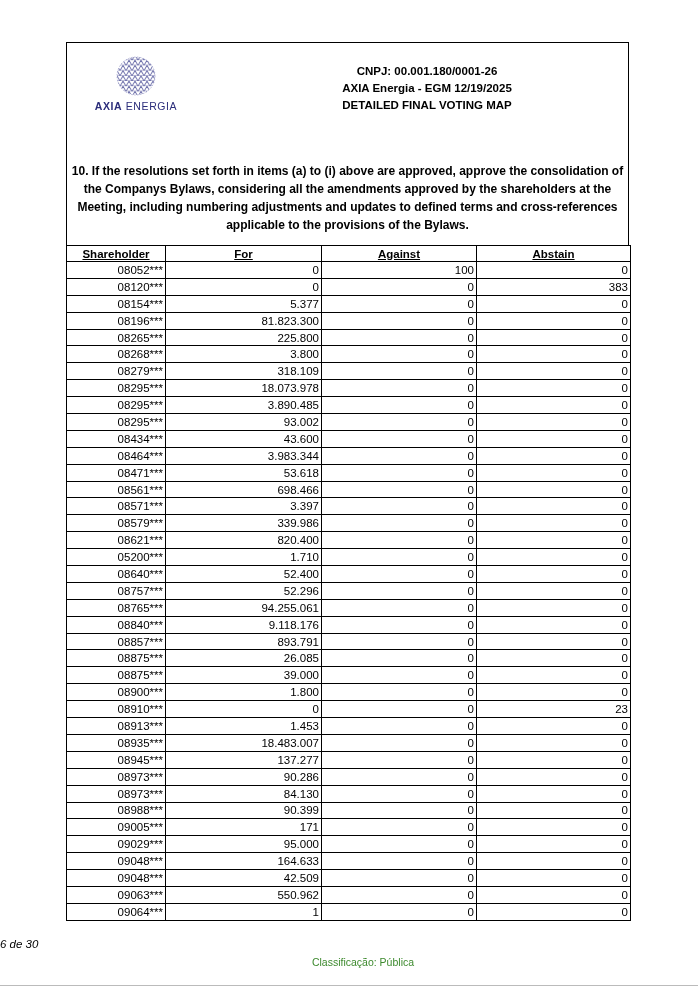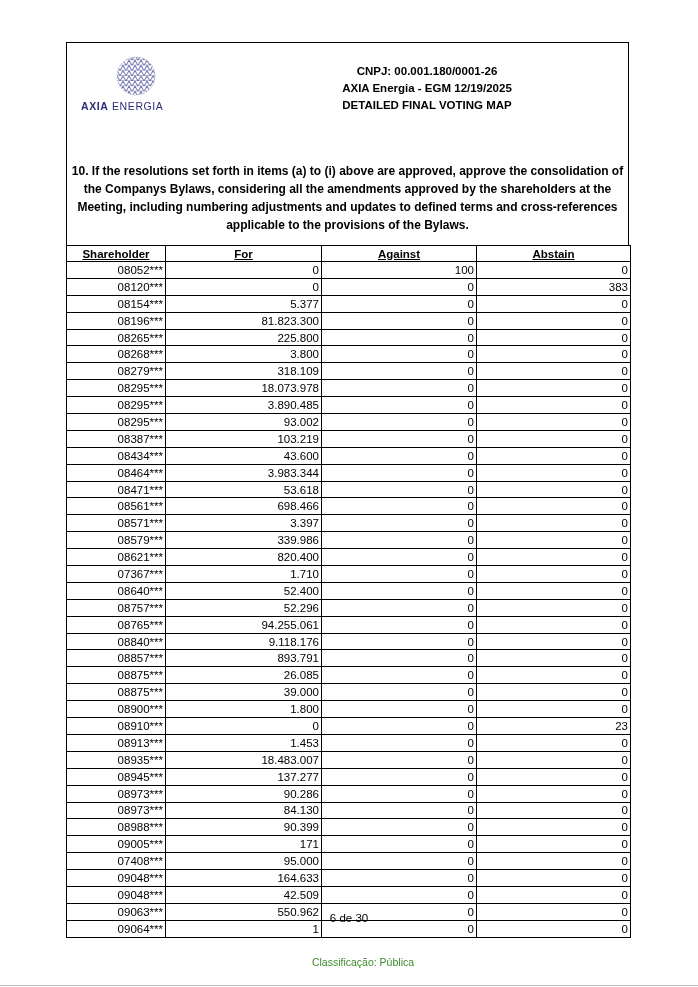--- a/index.html
+++ b/index.html
@@ -1,29 +1,29 @@
 <!DOCTYPE html>
 <html><head>
 <meta charset="utf-8">
 <style>
   html, body { margin:0; padding:0; background:#ffffff; }
   body { width:698px; height:987px; position:relative; overflow:hidden; font-family:"Liberation Sans", sans-serif; color:#000; }
   .frame { position:absolute; left:66px; top:42px; width:563px; height:203px; border:1.5px solid #000; border-bottom:none; box-sizing:border-box; }
   .logo { position:absolute; left:14px; top:10px; width:110px; height:60px; }
   .logo-mark { position:absolute; left:55px; top:2px; width:44px; height:44px; transform:translateX(-50%); }
-  .logo-text { position:absolute; left:0; width:110px; top:47px; text-align:left; font-size:10.5px; letter-spacing:0.6px; color:#2b2d7a; }
+  .logo-text { position:absolute; left:0; width:110px; top:47px; text-align:center; font-size:10.5px; letter-spacing:0.6px; color:#2b2d7a; }
   .logo-text b { font-weight:bold; }
   .hdr { position:absolute; left:160px; width:400px; top:20px; text-align:center; font-size:11.5px; font-weight:bold; line-height:17px; }
   .question { position:absolute; left:4px; right:4px; top:119px; text-align:center; font-size:12px; font-weight:bold; line-height:18px; }
   table { position:absolute; left:66px; top:245px; border-collapse:collapse; table-layout:fixed; width:564px; font-size:11.5px; }
   th, td { border:1.5px solid #000; padding:0 2px; height:15.9px; line-height:14px; white-space:nowrap; overflow:hidden; }
   th { font-weight:bold; text-align:center; height:15px;text-decoration:underline; }
   td.num { text-align:right; }
   td.sh { text-align:right; }
-  .pager { position:absolute; left:0; width:698px; top:912px; text-align:center; font-size:11.5px; }
+  .pager { position:absolute; left:0; width:698px; top:938px; text-align:left; font-size:11.5px;font-style:italic; }
   .classif { position:absolute; left:0; width:698px; top:956px; text-align:center; font-size:10.5px; color:#3d8a2e;margin-left:14px; }
   .bottom-line { position:absolute; left:0; width:698px; top:985px; height:1px; background:#bbbbbb; }
 </style>
 </head>
 <body>
 
 <div class="frame">
   <div class="logo">
     <svg class="logo-mark" viewBox="0 0 44 44">
       <defs>
@@ -114,26 +114,20 @@
         <td class="num">0</td>
         <td class="num">0</td>
       </tr>
       <tr>
         <td class="sh">08295***</td>
         <td class="num">93.002</td>
         <td class="num">0</td>
         <td class="num">0</td>
       </tr>
       <tr>
-        <td class="sh">08387***</td>
-        <td class="num">103.219</td>
-        <td class="num">0</td>
-        <td class="num">0</td>
-      </tr>
-      <tr>
         <td class="sh">08434***</td>
         <td class="num">43.600</td>
         <td class="num">0</td>
         <td class="num">0</td>
       </tr>
       <tr>
         <td class="sh">08464***</td>
         <td class="num">3.983.344</td>
         <td class="num">0</td>
         <td class="num">0</td>
@@ -162,21 +156,21 @@
         <td class="num">0</td>
         <td class="num">0</td>
       </tr>
       <tr>
         <td class="sh">08621***</td>
         <td class="num">820.400</td>
         <td class="num">0</td>
         <td class="num">0</td>
       </tr>
       <tr>
-        <td class="sh">07367***</td>
+        <td class="sh">05200***</td>
         <td class="num">1.710</td>
         <td class="num">0</td>
         <td class="num">0</td>
       </tr>
       <tr>
         <td class="sh">08640***</td>
         <td class="num">52.400</td>
         <td class="num">0</td>
         <td class="num">0</td>
       </tr>
@@ -264,21 +258,21 @@
         <td class="num">0</td>
         <td class="num">0</td>
       </tr>
       <tr>
         <td class="sh">09005***</td>
         <td class="num">171</td>
         <td class="num">0</td>
         <td class="num">0</td>
       </tr>
       <tr>
-        <td class="sh">07408***</td>
+        <td class="sh">09029***</td>
         <td class="num">95.000</td>
         <td class="num">0</td>
         <td class="num">0</td>
       </tr>
       <tr>
         <td class="sh">09048***</td>
         <td class="num">164.633</td>
         <td class="num">0</td>
         <td class="num">0</td>
       </tr>

